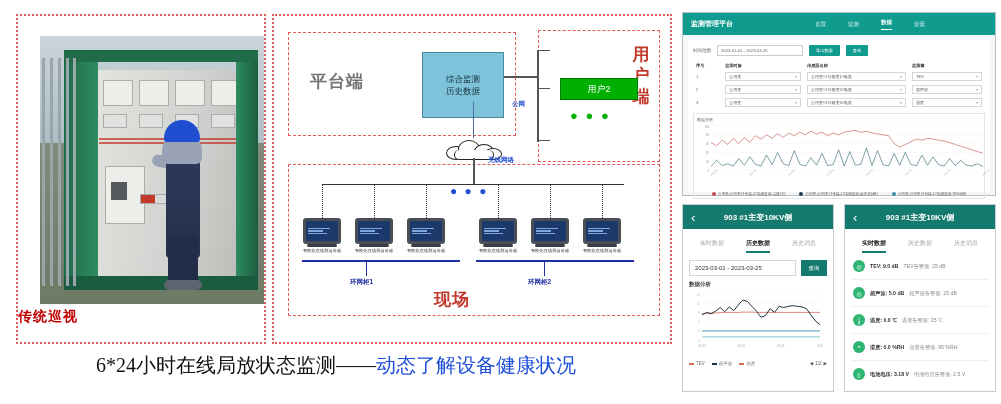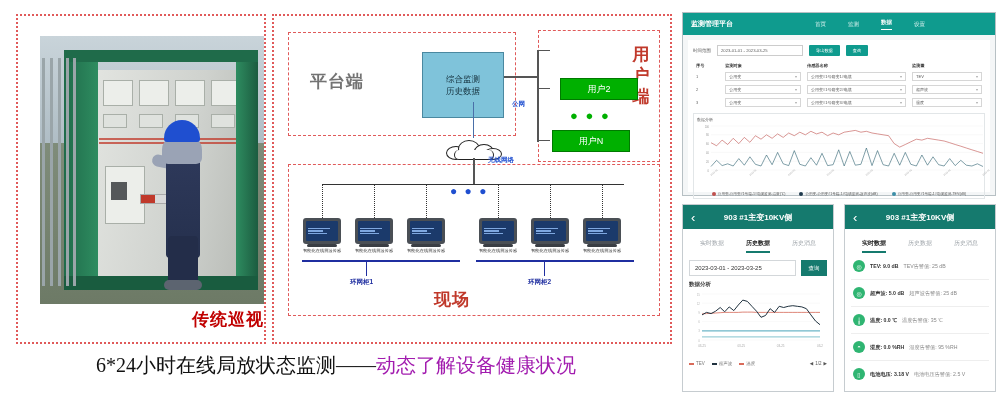--- a/index.html
+++ b/index.html
@@ -68,22 +68,22 @@
   .photo .person-shoe {
     position:absolute; left:124px; top:244px; width:38px; height:10px;
     background:#5c6470; border-radius:5px;
   }
   .photo .device {
     position:absolute; left:100px; top:158px; width:34px; height:10px;
     background:#d9d9d9; border:1px solid #aaa;
   }
   .photo .device .red { position:absolute; left:0; top:0; width:14px; height:100%; background:#c0392b; }
   .caption-left {
-    position:absolute; left:0; right:0; top:292px; text-align:right;
-    color:#c00000; font-size:17px; font-weight:bold; letter-spacing:1px;
+    position:absolute; left:0; right:0; top:292px; text-align:left;
+    color:#c00000; font-size:14px; font-weight:bold; letter-spacing:1px;
   }
 
   
   .mid-panel {
     position:absolute; left:272px; top:14px; width:400px; height:330px;
     border:2px dotted #e05a5a; background:#fff;
   }
   .dash-red { border:1.4px dashed #e05a5a; position:absolute; }
   .platform-box { left:14px; top:16px; width:228px; height:104px; }
   .user-box     { left:264px; top:14px; width:122px; height:132px; }
@@ -227,21 +227,21 @@
     display:flex; align-items:center; justify-content:center;
     color:#fff; font-size:6px; flex:none;
   }
   .row-t1 { font-size:5.2px; color:#333; font-weight:bold; }
   .row-t2 { font-size:5.2px; color:#888; }
 
   .caption-main {
     position:absolute; left:0; top:352px; width:672px; text-align:center;
     font-size:20px; font-family:"Liberation Serif", serif; color:#111;
   }
-  .caption-main em { font-style:normal; color:#a21caf; }
+  .caption-main em { font-style:normal; color:#1d4ed8; }
 </style>
 </head>
 <body>
 
 <div class="page">
 
   <div class="left-panel">
     <div class="photo">
       <div class="sky"></div>
       <div class="ground"></div>
@@ -292,21 +292,20 @@
     <div class="lbl-platform">平台端</div>
     <div class="lbl-user">用<br>户<br>端</div>
     <div class="lbl-field">现场</div>
 
     <div class="plat-node">
       <span>综合监测</span>
       <span>历史数据</span>
     </div>
 
     <div class="user-node u2">用户2</div>
-    <div class="user-node u3">用户N</div>
     <div class="dots-v">● ● ●</div>
 
     <div class="line" style="left:230px;top:60px;width:34px;height:1.5px;"></div>
     <div class="line" style="left:263px;top:34px;width:1.5px;height:92px;"></div>
     <div class="line" style="left:264px;top:34px;width:12px;height:1.2px;"></div>
     <div class="line" style="left:264px;top:72px;width:12px;height:1.2px;"></div>
     <div class="line" style="left:264px;top:124px;width:12px;height:1.2px;"></div>
     <div class="lbl-sm" style="left:238px;top:84px;">公网</div>
 
     <div class="cloud">

